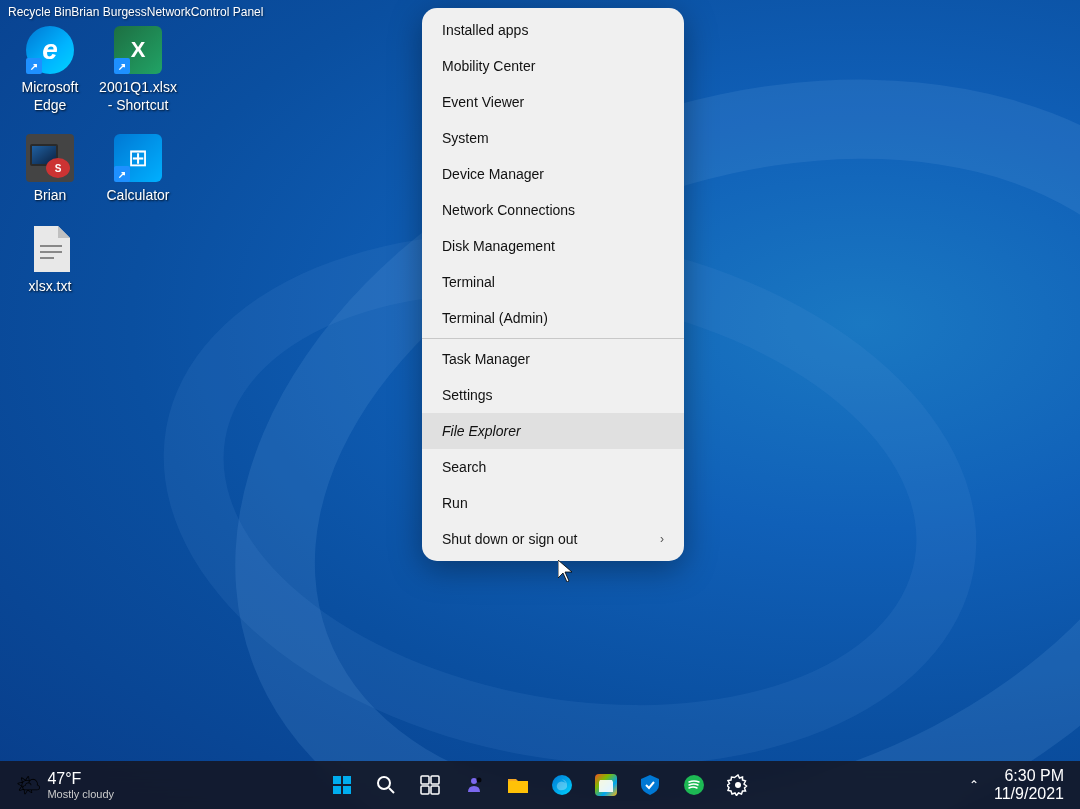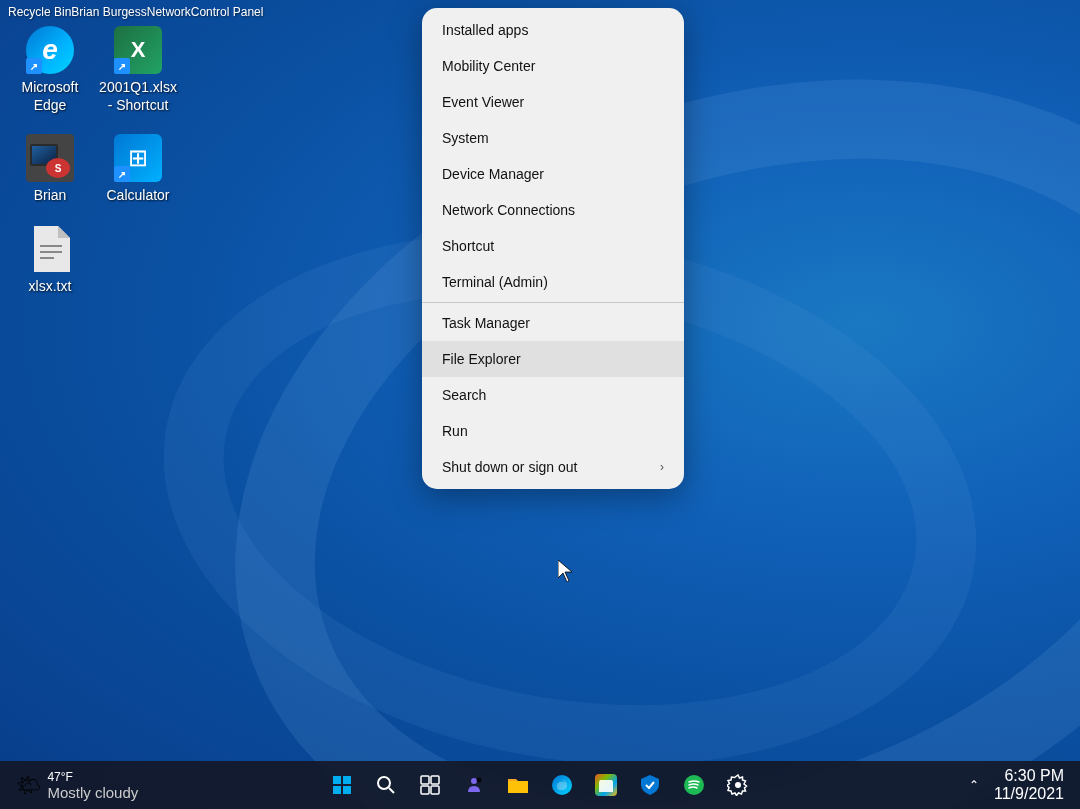--- a/index.html
+++ b/index.html
@@ -82,27 +82,27 @@
       font-size: 20px;
     }
 
     .weather-text {
       display: flex;
       flex-direction: column;
     }
 
     .weather-temp {
       color: white;
-      font-size: 12px;
+      font-size: 16px;
       font-weight: 500;
     }
 
     .weather-condition {
       color: #ccc;
-      font-size: 15px;
+      font-size: 11px;
     }
 
     .taskbar-center {
       display: flex;
       align-items: center;
       gap: 4px;
       position: absolute;
       left: 50%;
       transform: translateX(-50%);
     }
@@ -228,20 +228,21 @@
       cursor: pointer;
       display: flex;
       align-items: center;
       justify-content: space-between;
       background: transparent;
       transition: background 0.1s;
     }
 
     .menu-item.highlighted {
       background: #e0e0e0;
+      font-style: italic;
     }
 
     .menu-divider {
       height: 1px;
       background: #c8c8c8;
       margin: 2px 0;
     }
 
     .menu-arrow {
       font-size: 12px;
@@ -423,28 +424,34 @@
       <div class="menu-item">
         <span>System</span>
       </div>
       <div class="menu-item">
         <span>Device Manager</span>
       </div>
       <div class="menu-item">
         <span>Network Connections</span>
       </div>
       <div class="menu-item">
-        <span>Shortcut</span>
+        <span>Disk Management</span>
+      </div>
+      <div class="menu-item">
+        <span>Terminal</span>
       </div>
       <div class="menu-item">
         <span>Terminal (Admin)</span>
       </div>
       <div class="menu-divider"></div>
       <div class="menu-item">
         <span>Task Manager</span>
+      </div>
+      <div class="menu-item">
+        <span>Settings</span>
       </div>
       <div class="menu-item highlighted">
         <span>File Explorer</span>
       </div>
       <div class="menu-item">
         <span>Search</span>
       </div>
       <div class="menu-item">
         <span>Run</span>
       </div>

